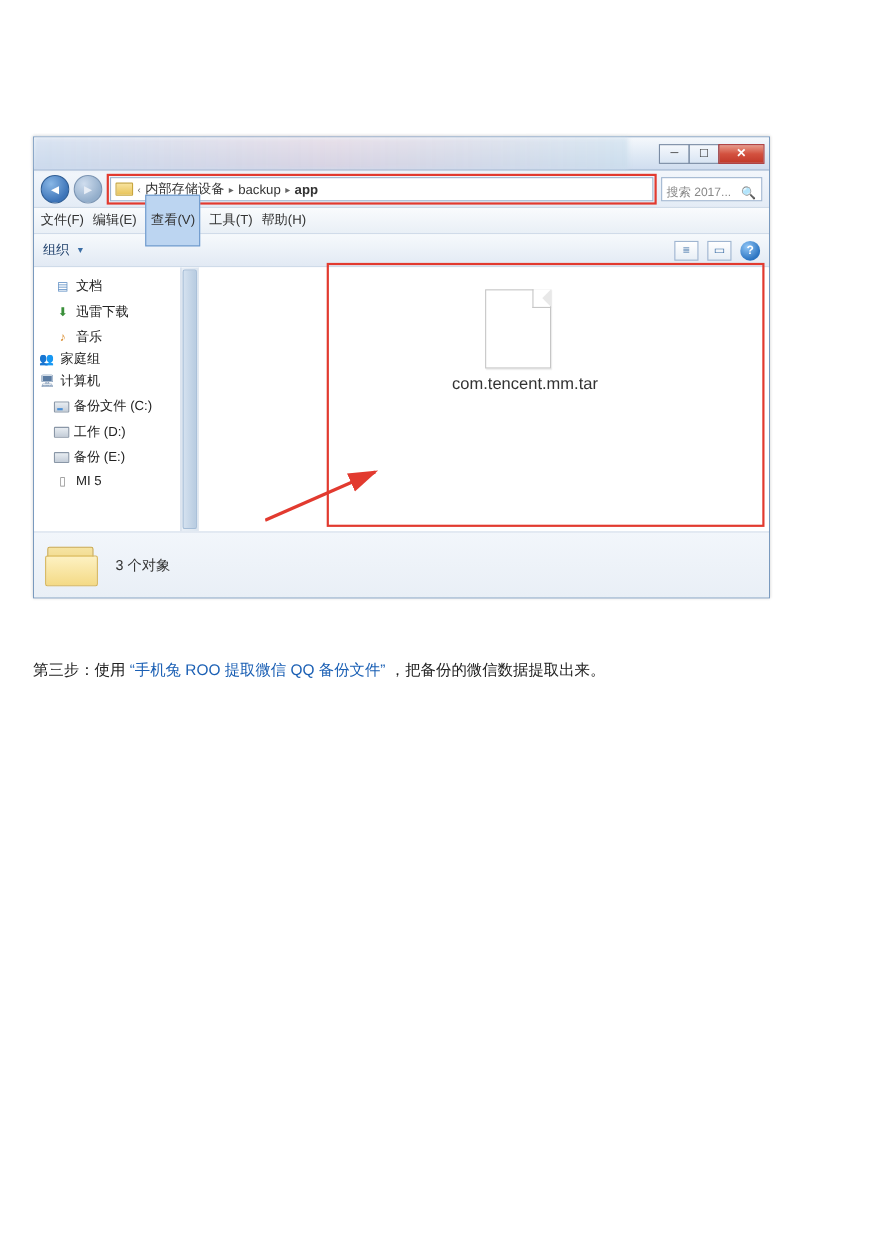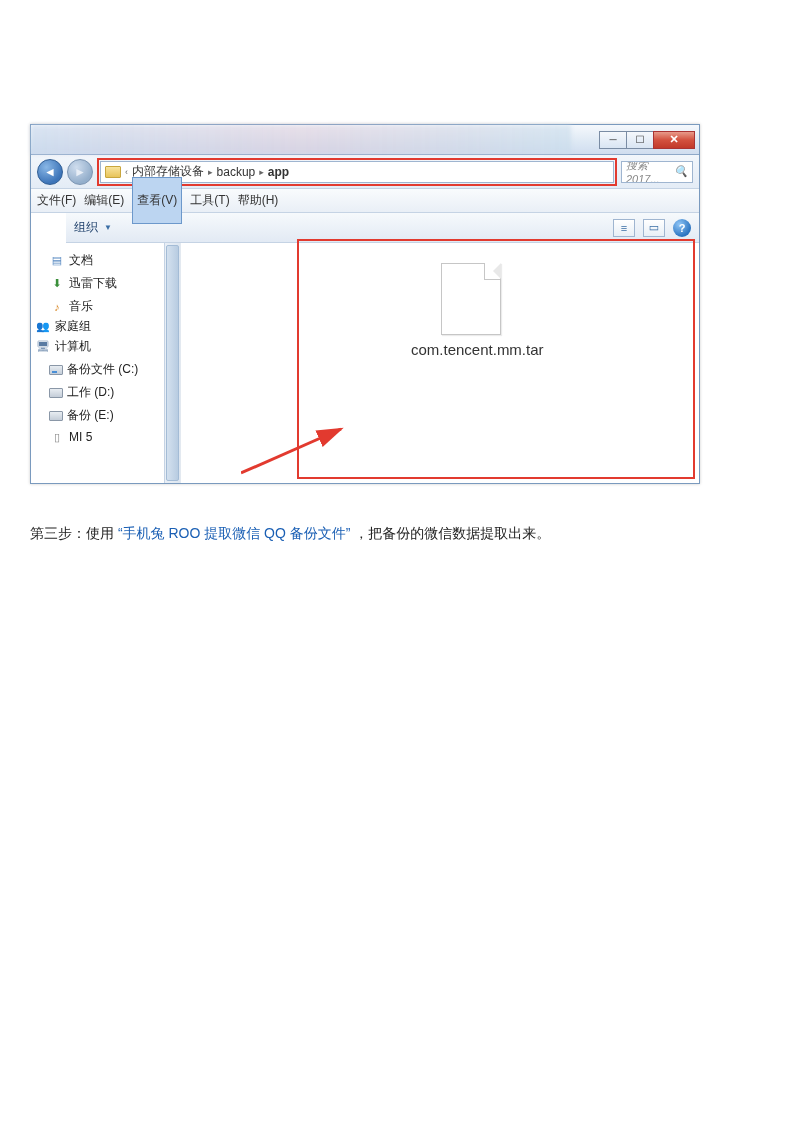--- a/index.html
+++ b/index.html
@@ -17,29 +17,29 @@
   .wbtn.close .x { color: #fff; font-weight: bold; font-size: 11px; }
 
   
   .navrow { height: 34px; background: linear-gradient(#f2f6fb,#e4ecf6); display: flex; align-items: center; padding: 0 6px; gap: 4px; border-bottom: 1px solid #c5d3e4; }
   .navbtn { width: 26px; height: 26px; border-radius: 50%; background: radial-gradient(circle at 35% 30%, #89b7e6, #3d74b8 70%); border: 1px solid #2f5d94; display: flex; align-items: center; justify-content: center; color: #fff; font-size: 12px; }
   .navbtn.fwd { background: radial-gradient(circle at 35% 30%, #cfddee, #93aecb 70%); border-color:#7b94b2; color:#e8eef6; }
   .addrbox-wrap { flex: 1; border: 2px solid #e23a2f; padding: 1px; }
   .addrbox { height: 22px; background: #fff; border: 1px solid #9fb5d0; display: flex; align-items: center; padding: 0 4px; gap: 4px; font-size: 12px; color: #333; }
   .folder-icon-sm { display: inline-block; width: 16px; height: 12px; background: linear-gradient(#f8e39d,#e8c45a); border: 1px solid #c8a63e; border-radius: 1px; position: relative; }
   .crumb-sep { color: #666; font-size: 9px; }
-  .searchbox { width: 72px; height: 22px; background: #fff; border: 1px solid #9fb5d0; display: flex; align-items: center; padding: 0 4px; color: #888; font-size: 11px; justify-content: space-between; overflow:hidden;font-style:italic; }
+  .searchbox { width: 92px; height: 22px; background: #fff; border: 1px solid #9fb5d0; display: flex; align-items: flex-end; padding: 0 4px; color: #888; font-size: 11px; justify-content: space-between; overflow:hidden; }
   .searchbox .mag { color: #3b6ea5; }
 
   
   .menubar { height: 24px; background: linear-gradient(#f9fbfd,#e9eff6); border-bottom: 1px solid #c5d3e4; display: flex; align-items: center; padding: 0 6px; gap: 8px; font-size: 12px; color: #333; }
   .menubar .sel { background: #bcd5f1; border: 1px solid #6c98cb; padding: 14px 4px; }
 
   
-  .toolbar { height: 30px; background: linear-gradient(#f6f9fc,#e2eaf4); border-bottom: 1px solid #c5d3e4; display: flex; align-items: center; justify-content: space-between; padding: 0 8px; margin-left: 35px; }
+  .toolbar { height: 30px; background: linear-gradient(#f6f9fc,#e2eaf4); border-bottom: 1px solid #c5d3e4; display: flex; align-items: center; justify-content: space-between; padding: 0 8px; }
   .toolbar-left { display: flex; align-items: center; gap: 6px; color: #1e3f6a; font-size: 12px; }
   .toolbar-right { display: flex; align-items: center; gap: 8px; }
   .tbicon { width: 22px; height: 18px; border: 1px solid #9fb5d0; background: linear-gradient(#fff,#e8eff6); display: flex; align-items: center; justify-content: center; font-size: 11px; color: #3b6ea5; }
   .tbicon.help { border-radius: 50%; width: 18px; height: 18px; background: radial-gradient(circle at 35% 30%, #8fc5f6, #2b74c1 70%); color:#fff; font-weight:bold; border:none; }
 
   
   .bodysplit { display: flex; height: 240px; }
   .sidebar { width: 150px; background: #fff; border-right: 1px solid #e3e9f0; padding: 6px 4px; overflow-y: auto; position: relative; }
   .sidebar-scroll { position:absolute; right:0; top:0; bottom:0; width:16px; background:linear-gradient(90deg,#e9eff6,#dde6f0); border-left:1px solid #c5d3e4; }
   .sidebar-scroll .thumb { position:absolute; left:1px; right:1px; top:2px; bottom:2px; background:linear-gradient(90deg,#d4e1ef,#b8cce1); border:1px solid #a4bcd6; border-radius:2px;}
@@ -70,21 +70,21 @@
   .arrow-svg{ position:absolute; left:60px; top:182px; }
 
   
   .statusbar { height: 60px; background: linear-gradient(#f2f6fb,#e9eff6); border-top: 1px solid #c5d3e4; display:flex; align-items:center; padding:4px 10px; gap:14px; }
   .bigfolder { width:50px; height:42px; position:relative; }
   .bigfolder .back { position:absolute; left:2px; top:4px; width:42px; height:34px; background:linear-gradient(#f6e4a3,#e8c65f); border:1px solid #caa646; border-radius:2px;}
   .bigfolder .front { position:absolute; left:0; top:12px; width:48px; height:28px; background:linear-gradient(#fdf1c2,#f4da86); border:1px solid #d7b557; border-radius:2px;}
   .statustext { font-size:13px; color:#333; }
 
   
-  .caption { margin-top: 38px; font-size: 14px; color: #222; line-height: 1.6; }
+  .caption { margin-top: 54px; font-size: 14px; color: #222; line-height: 1.6; }
   .caption .link { color: #1a5fb4; }
 </style>
 </head>
 <body>
 
 <div class="page">
   <div class="explorer-window">
 
     <div class="titlebar">
       <div class="titlebar-blur"></div>
@@ -202,20 +202,27 @@
           <defs>
               <marker id="ah" markerWidth="10" markerHeight="10" refX="8" refY="3" orient="auto">
                 <path d="M0,0 L9,3 L0,6 Z" fill="#e23a2f"></path>
               </marker>
             </defs>
           <line x1="0" y1="48" x2="100" y2="4" stroke="#e23a2f" stroke-width="3" marker-end="url(#ah)"></line>
         </svg>
       </div>
     </div>
 
+    <div class="statusbar">
+      <div class="bigfolder">
+        <div class="back"></div>
+          <div class="front"></div>
+      </div>
+      <div class="statustext">3 个对象</div>
+    </div>
 
   </div>
 
   <p class="caption">
     <span>第三步：使用</span>
     <span class="link">“手机兔 ROO 提取微信 QQ 备份文件”</span>
     <span> ，把备份的微信数据提取出来。</span>
   </p>
 </div>
 

